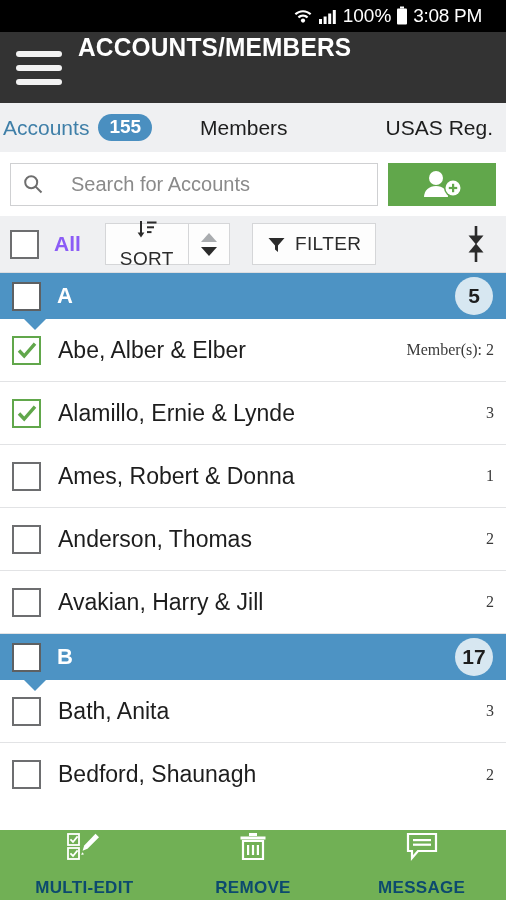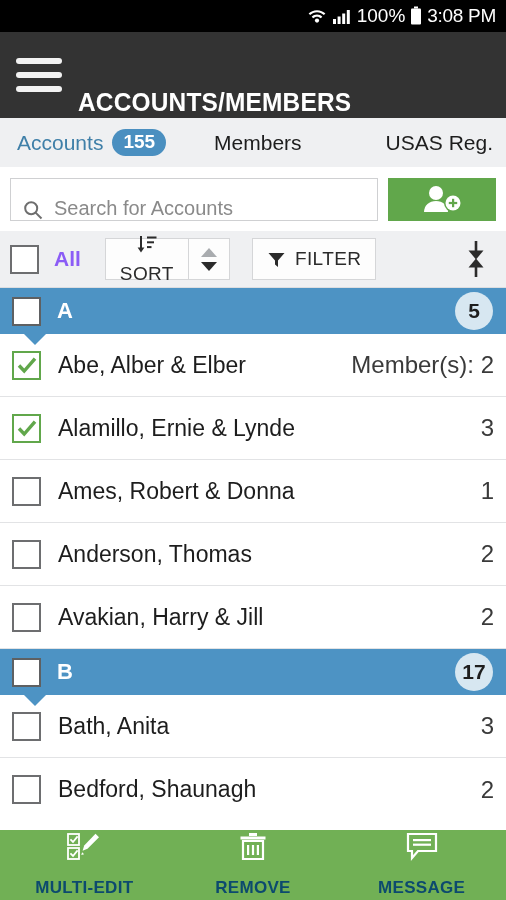--- a/index.html
+++ b/index.html
@@ -8,64 +8,64 @@
     font-family: "Liberation Sans", sans-serif;
     background: #ffffff;
     overflow: hidden;
   }
   #app { position: relative; width: 506px; height: 900px; display: flex; flex-direction: column; }
 
   
   .statusbar {
     height: 32px; background: #000000; color: #ffffff;
     display: flex; align-items: center; justify-content: flex-end;
-    padding-right: 10px; gap: 5px; flex: 0 0 auto;
+    padding-right: 24px; gap: 5px; flex: 0 0 auto;
   }
   .statusbar .st-txt { font-size: 19px; letter-spacing: -0.3px; }
   .statusbar .battery-pct { font-size: 19px; }
   .ic { display: inline-block; line-height: 0; }
 
   
   .appbar {
-    height: 86px; background: #333333; display: flex; align-items: flex-end;
+    height: 71px; background: #333333; display: flex; align-items: flex-start;
     flex: 0 0 auto;
   }
   .hamburger { width: 78px; display: flex; flex-direction: column;
     align-items: center; justify-content: center; gap: 8px; cursor: pointer; height: 100%; }
   .hamburger span { display: block; width: 46px; height: 6px; border-radius: 3px; background: #f2f2f2; }
   .apptitle {
     color: #ffffff; font-size: 26px; font-weight: bold; letter-spacing: 0.2px;
     font-family: "Liberation Sans Narrow", "Liberation Sans", sans-serif;
     transform: scaleX(0.94); transform-origin: left center;
   }
 
   
   .tabbar {
     height: 49px; background: #eff0f2; display: flex; align-items: center;
     flex: 0 0 auto; position: relative;
   }
   .tab { display: flex; align-items: center; gap: 9px; cursor: pointer; }
-  .tab-accounts { padding-left: 17px; }
+  .tab-accounts { padding-left: 3px; }
   .tab-label { font-size: 21px; color: #1d1d1d; }
   .tab.active .tab-label { color: #3f7fa8; }
   .badge-pill {
     background: #4a8fc0; color: #ffffff; font-size: 19px; font-weight: bold;
     border-radius: 14px; padding: 2px 11px 4px; line-height: 1.15;
   }
   .tab-members { margin-left: 48px; }
   .tab-usas { position: absolute; right: 13px; }
 
   
   .searchrow {
     height: 64px; background: #ffffff; display: flex; align-items: center;
     padding: 0 10px; gap: 10px; flex: 0 0 auto;
   }
   .searchbox {
     flex: 1 1 auto; height: 43px; border: 1px solid #cfd0d2; background: #fff;
-    display: flex; align-items: flex-end; padding: 0 12px; gap: 11px;
+    display: flex; align-items: center; padding: 0 12px; gap: 28px;
   }
   .searchbox input {
     border: 0; outline: 0; font-size: 20px; color: #7a7a7a;
     font-family: "Liberation Sans", sans-serif; width: 100%; background: transparent;
   }
   .searchbox input::placeholder { color: #8a8a8a; }
   .adduser {
     width: 108px; height: 43px; background: #61a74b; border: 0;
     display: flex; align-items: center; justify-content: center; cursor: pointer;
   }
@@ -116,21 +116,21 @@
     position: absolute; left: 23px; bottom: -11px; width: 0; height: 0;
     border-left: 12px solid transparent; border-right: 12px solid transparent;
     border-top: 12px solid #4d93c4;
   }
   .row {
     height: 63px; display: flex; align-items: center; padding: 0 12px;
     border-bottom: 1px solid #e2e3e5; background: #ffffff; cursor: pointer;
   }
   .row:last-child { border-bottom: 0; }
   .row-name { font-size: 23px; color: #1d1d1d; margin-left: 17px; flex: 1 1 auto; }
-  .row-count { font-size: 24px; color: #3a3a3a; }
+  .row-count { font-size: 16px; color: #3a3a3a; font-family: Liberation Serif, serif; }
 
   
   .bottombar {
     height: 70px; background: #71b055; display: flex; align-items: stretch;
     flex: 0 0 auto;
   }
   .bb-item {
     flex: 1 1 0; display: flex; flex-direction: column; align-items: center;
     justify-content: center; gap: 16px; cursor: pointer; color: #0c4a6e;
   }

